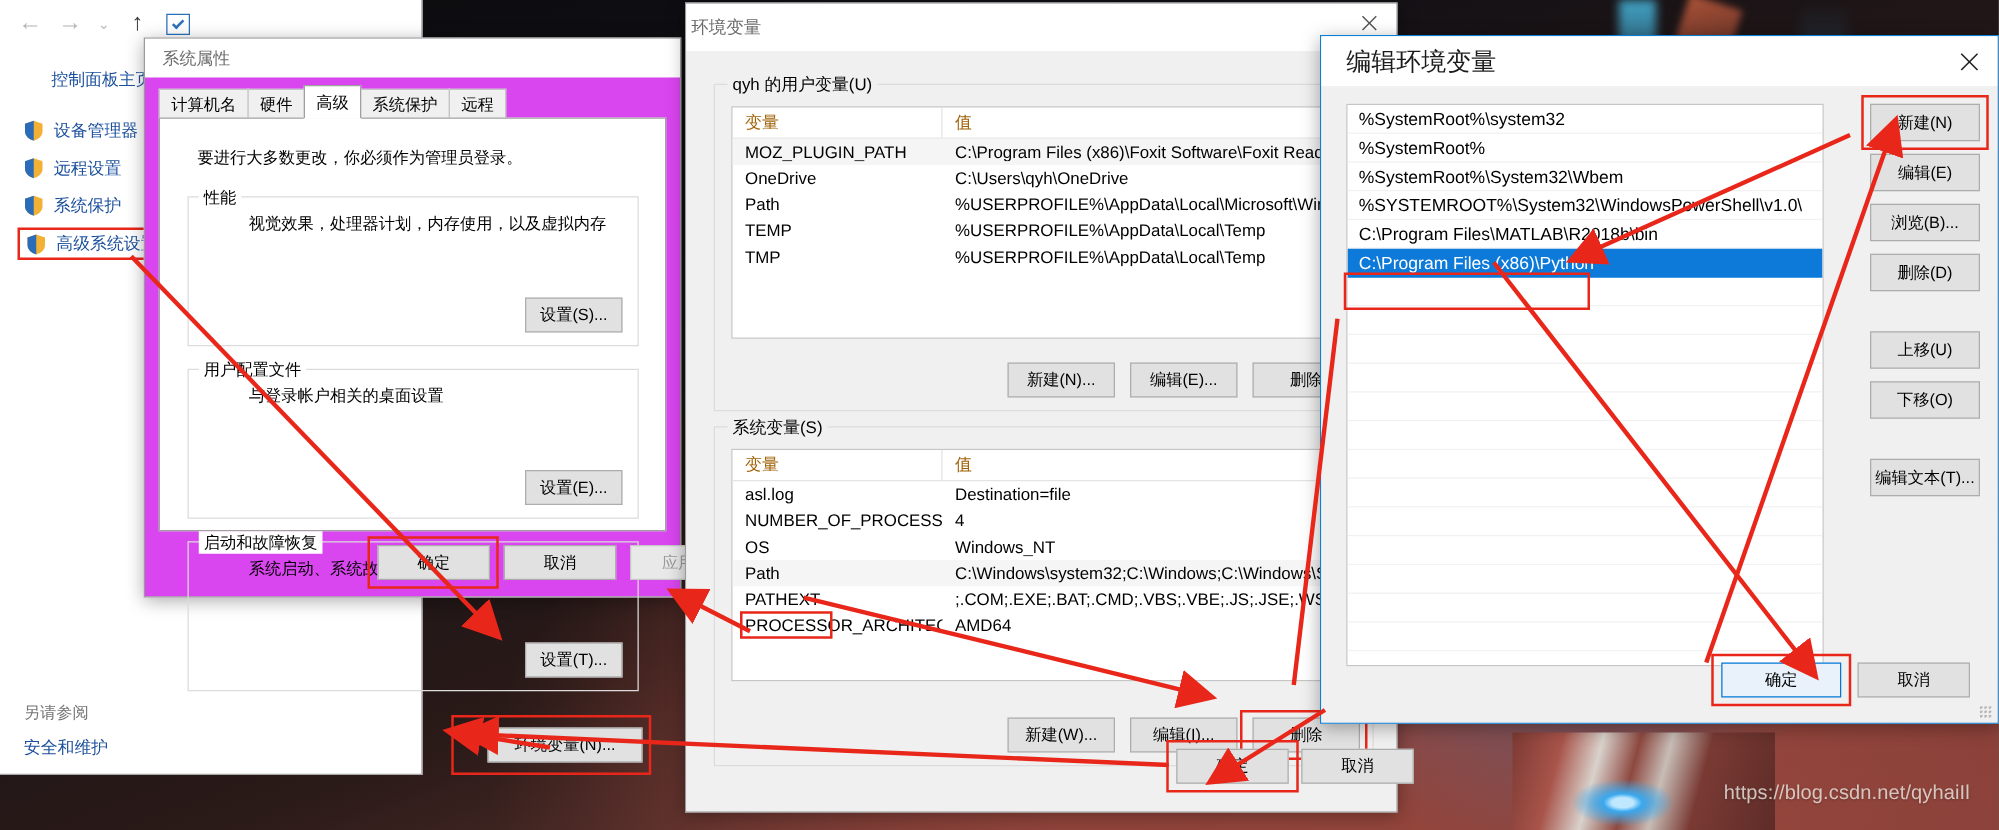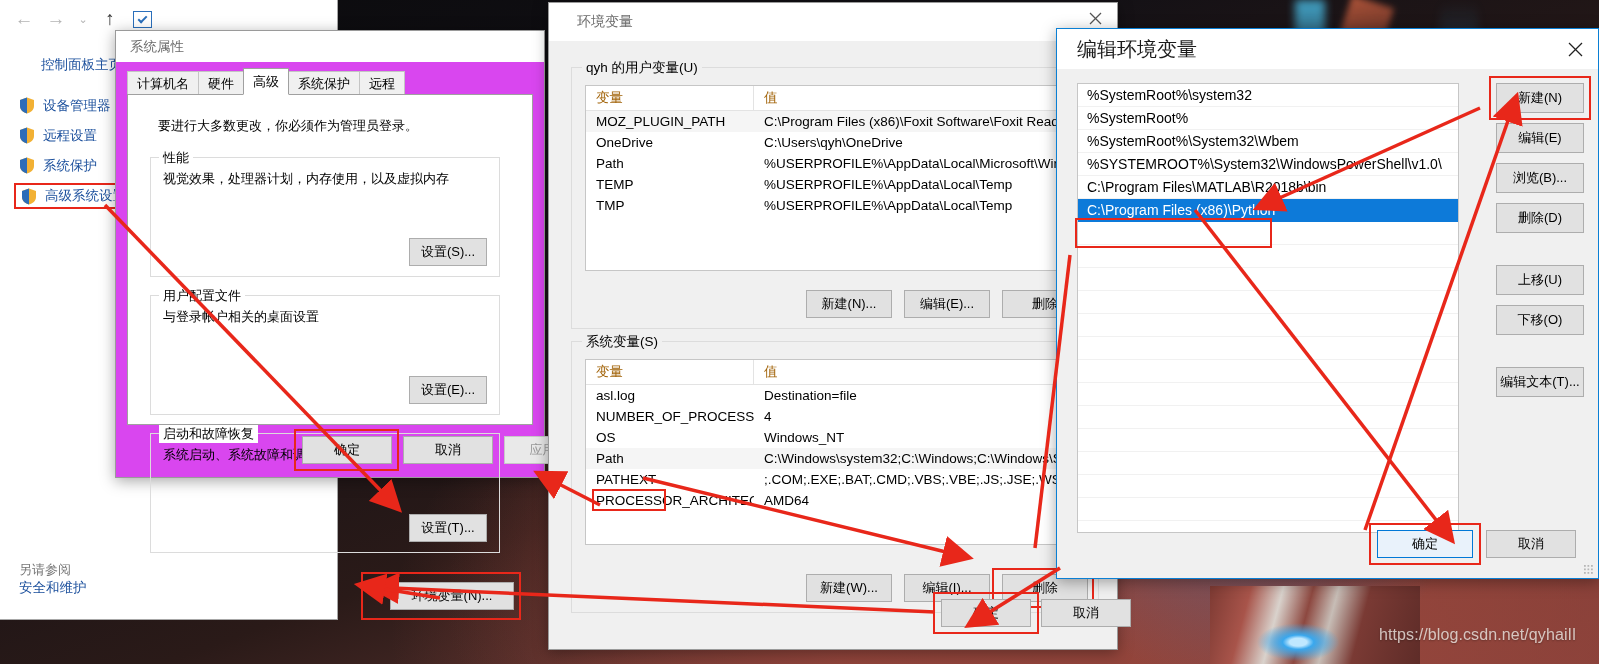--- a/index.html
+++ b/index.html
@@ -193,21 +193,21 @@
     height: 26px;
     margin-left: -5px;
     padding-left: 5px;
     box-sizing: border-box;
   }
   #cp-seealso {
     position: absolute;
     left: 20px; top: 562px;
   }
   #cp-seealso-title {
-    font-size: 13px; color: #767676; 
+    font-size: 13px; color: #767676; margin-bottom: 10px;
   }
   #cp-seealso-link {
     font-size: 13.5px; color: #1b4f9c;
   }
 
   
   #sysprop {
     left: 115px; top: 30px;
     width: 430px; height: 448px;
     background: #f0f0f0;
@@ -252,22 +252,23 @@
     background: #ffffff;
     border: 1px solid #a0a0a0;
   }
   #tab-intro {
     font-size: 13px;
     color: #000;
     margin: 22px 0 0 30px;
   }
   .groupbox {
     position: absolute;
-    left: 22px; right: 32px;
+    left: 22px; right: 21px;
     border: 1px solid #dcdcdc;
+    padding-left: 36px;
   }
   .groupbox > .gb-title {
     position: absolute;
     left: 8px; top: -9px;
     background: #ffffff;
     padding: 0 4px;
     font-size: 13px;
     color: #000;
   }
   .gb-desc {
@@ -323,21 +324,21 @@
   }
 
   
   #envvar {
     left: 548px; top: 2px;
     width: 570px; height: 648px;
     background: #f0f0f0;
     border: 1px solid #9a9a9a;
   }
   #envvar .win-titlebar { height: 38px; }
-  #envvar .win-title { font-size: 14px; padding-left: 28px; color: #6b6b6b; }
+  #envvar .win-title { font-size: 14px; padding-left: 4px; color: #6b6b6b; }
   #ev-body {
     position: absolute; left: 0; top: 38px; right: 0; bottom: 0;
     background: #f0f0f0;
   }
   .ev-group {
     position: absolute;
     left: 22px; right: 18px;
     border: 1px solid #dcdcdc;
   }
   .ev-group > .gb-title {

